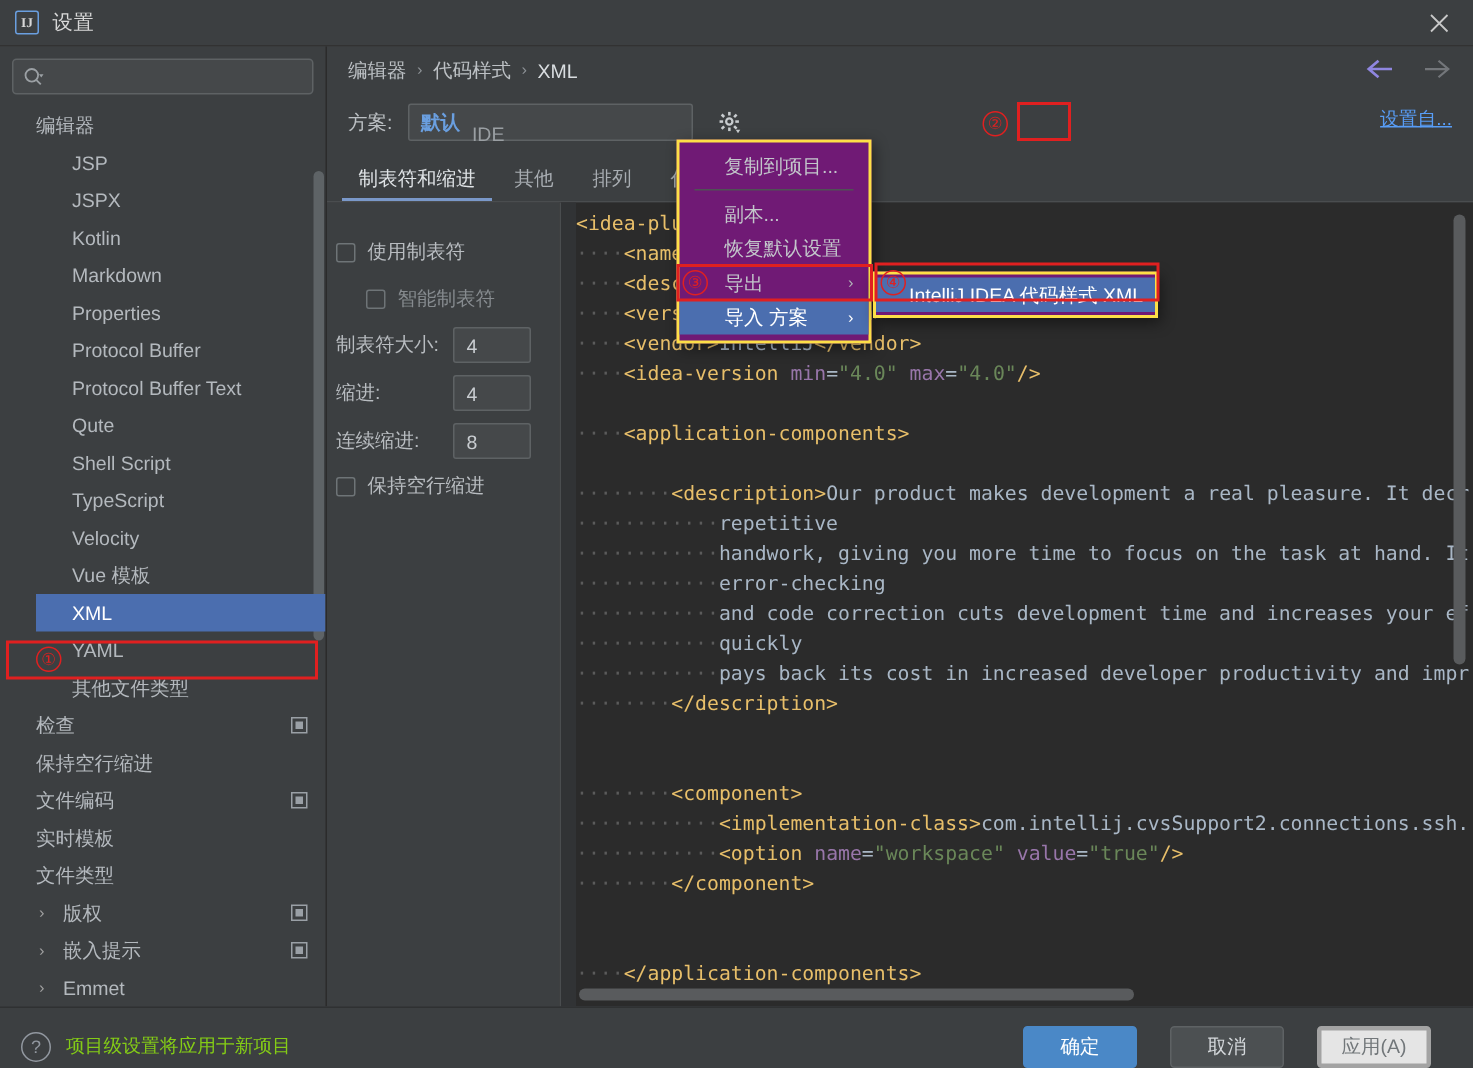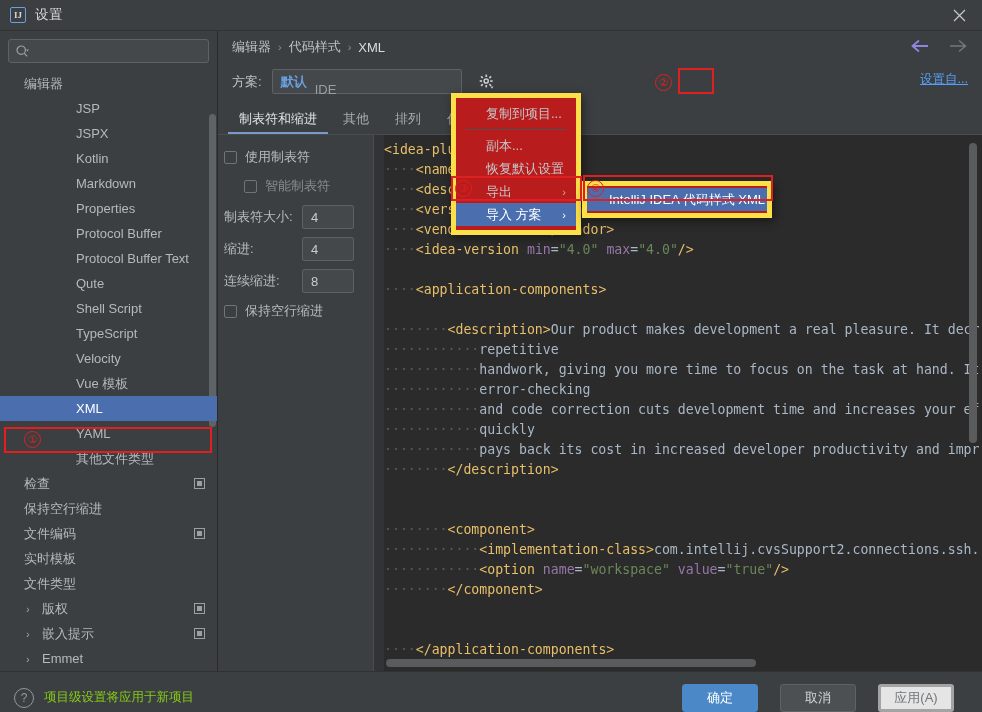--- a/index.html
+++ b/index.html
@@ -95,21 +95,21 @@
     height: 25px;
     display: flex; align-items: center;
     color: #a9b7c6;
     font-size: 13px;
     padding-right: 8px;
     position: relative;
     white-space: nowrap;
   }
   .tree-item .label { color: #b4b9be; }
   .tree-item.lvl0 { padding-left: 24px; }
-  .tree-item.lvl1 { padding-left: 76px; }
+  .tree-item.lvl1 { padding-left: 24px; margin-left: 24px; }
   .tree-item.selected {
     background: #4b6eaf;
   }
   .tree-item.selected .label { color: #ffffff; }
   .chev {
     position: absolute; left: 26px;
     color: #a0a0a0; font-size: 11px;
   }
   .tree-item.haschev { padding-left: 42px; }
   .box-icon {
@@ -228,21 +228,21 @@
     flex: 1;
     display: flex;
     min-height: 0;
     border-top: 1px solid #4a4d4f;
   }
   .options-pane {
     width: 155px; min-width: 155px;
     padding: 12px 10px 0 6px;
     background: #3c3f41;
   }
-  .opt-row { display: flex; align-items: center; margin-bottom: 9px; height: 20px;}
+  .opt-row { display: flex; align-items: center; margin-bottom: 9px; height: 20px; margin-top: 11px;}
   .checkbox {
     width: 13px; height: 13px;
     border: 1px solid #6e7477;
     background: #3c3f41;
     border-radius: 2px;
     margin-right: 8px;
     flex: 0 0 auto;
   }
   .opt-label { font-size: 13px; color: #b8bcc0; }
   .opt-label.dim { color: #868b8f; text-align: center; }
@@ -297,22 +297,22 @@
   .editor-hscroll {
     position: absolute; left: 12px; bottom: 4px;
     width: 370px; height: 8px;
     background: #595b5d; border-radius: 4px;
     z-index: 5;
   }
 
   
   .menu {
     position: absolute;
-    background: #b91c1c;
-    border: 5px solid #fde047;
+    background: #701a75;
+    border: 2px solid #fde047;
     box-shadow: 2px 3px 9px rgba(0,0,0,.45);
     padding: 4px 0;
     z-index: 50;
   }
   .menu-item {
     height: 23px;
     display: flex; align-items: center;
     padding: 0 26px 0 30px;
     font-size: 13px; color: #c3c7cb;
     position: relative;

